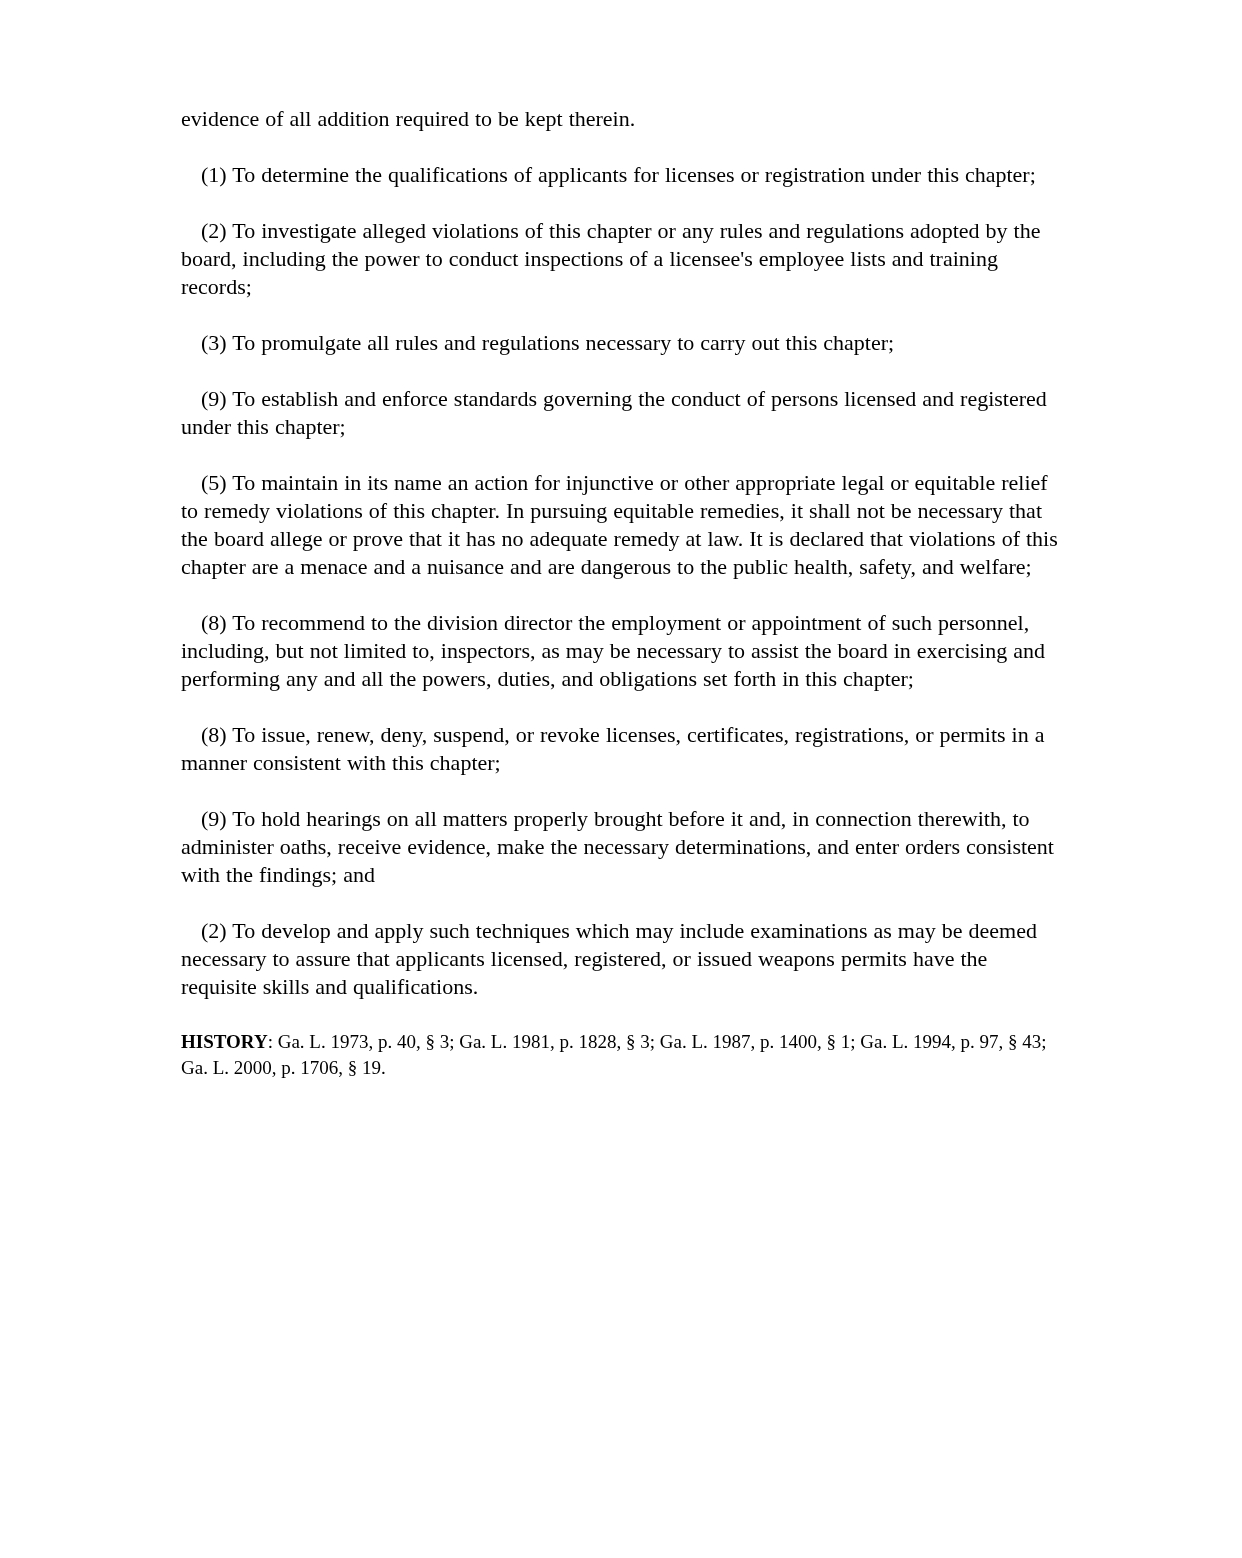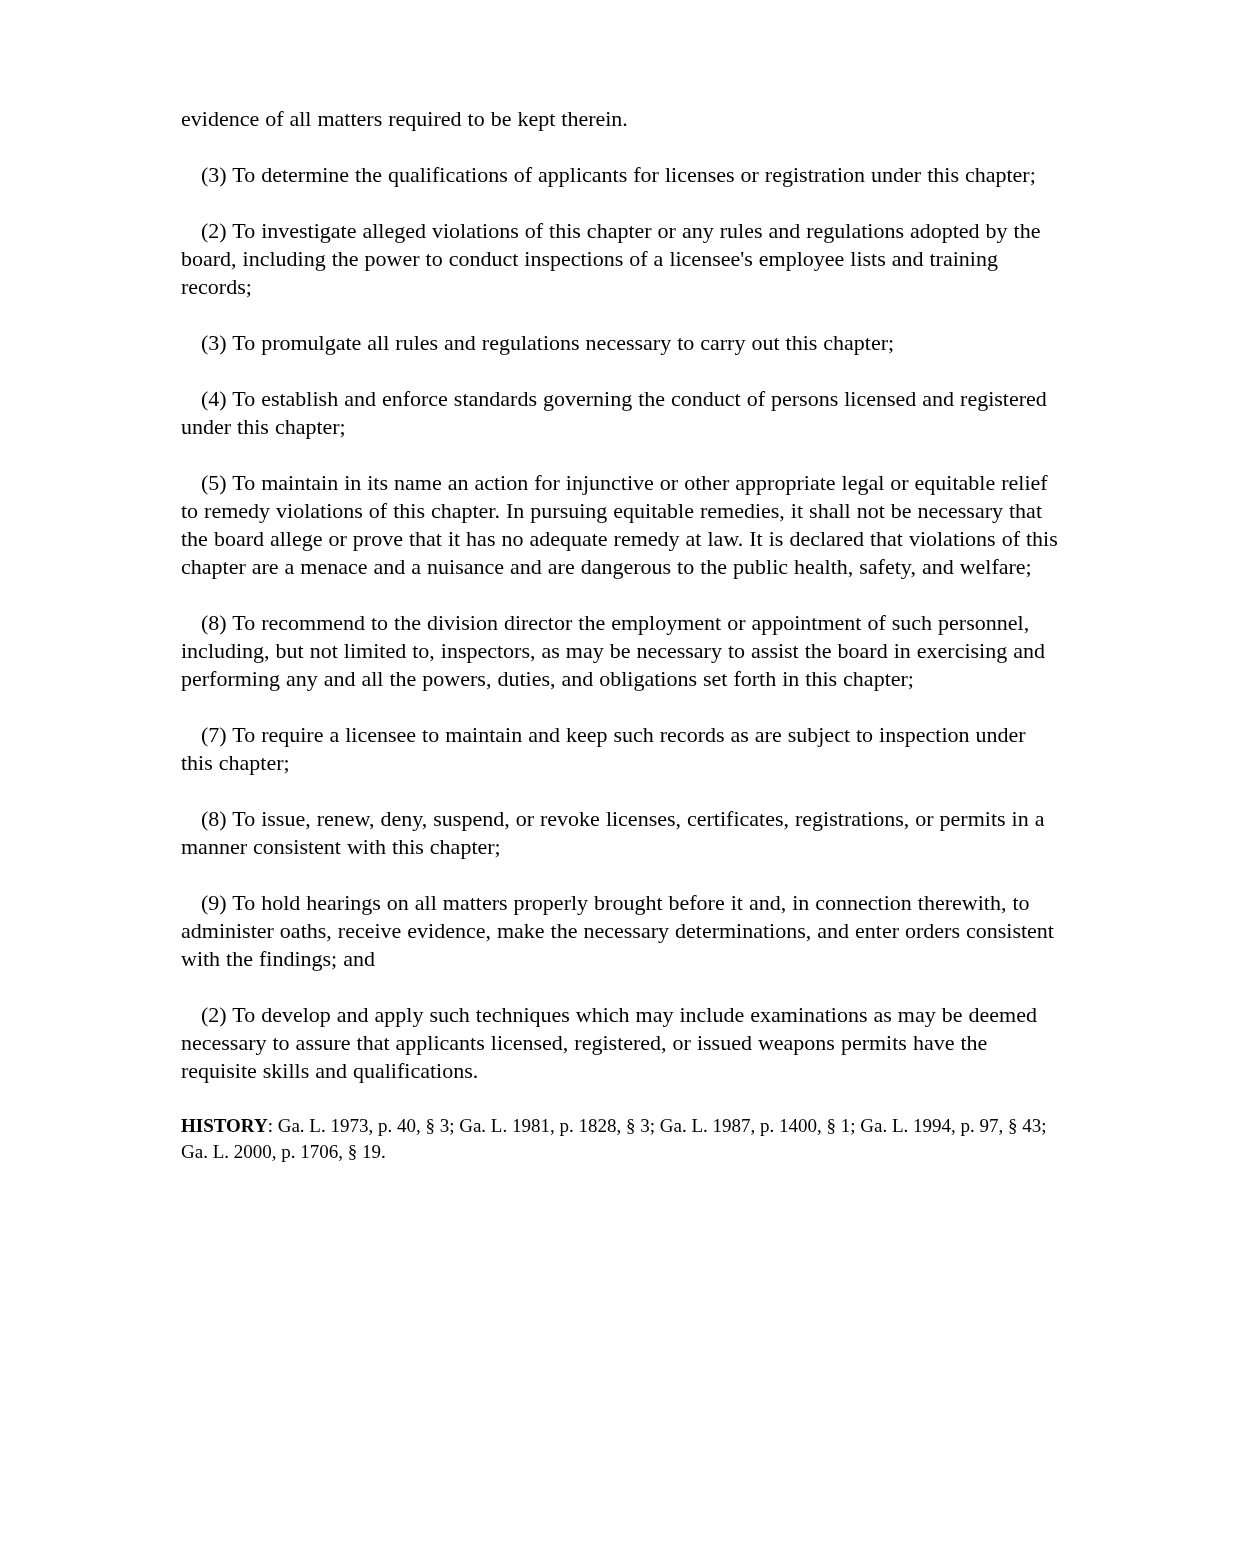--- a/index.html
+++ b/index.html
@@ -37,25 +37,24 @@
     text-align: left;
   }
   .history-label {
     font-weight: bold;
   }
 </style>
 </head>
 <body>
 
 <div class="page">
-  <p class="para">evidence of all matters required to be kept therein.</p>
-  <p class="para item">(3) To determine the qualifications of applicants for licenses or registration under this chapter;</p>
+  <p class="para">evidence of all addition required to be kept therein.</p>
+  <p class="para item">(1) To determine the qualifications of applicants for licenses or registration under this chapter;</p>
   <p class="para item">(2) To investigate alleged violations of this chapter or any rules and regulations adopted by the board, including the power to conduct inspections of a licensee's employee lists and training records;</p>
   <p class="para item">(3) To promulgate all rules and regulations necessary to carry out this chapter;</p>
-  <p class="para item">(4) To establish and enforce standards governing the conduct of persons licensed and registered under this chapter;</p>
+  <p class="para item">(9) To establish and enforce standards governing the conduct of persons licensed and registered under this chapter;</p>
   <p class="para item">(5) To maintain in its name an action for injunctive or other appropriate legal or equitable relief to remedy violations of this chapter. In pursuing equitable remedies, it shall not be necessary that the board allege or prove that it has no adequate remedy at law. It is declared that violations of this chapter are a menace and a nuisance and are dangerous to the public health, safety, and welfare;</p>
   <p class="para item">(8) To recommend to the division director the employment or appointment of such personnel, including, but not limited to, inspectors, as may be necessary to assist the board in exercising and performing any and all the powers, duties, and obligations set forth in this chapter;</p>
-  <p class="para item">(7) To require a licensee to maintain and keep such records as are subject to inspection under this chapter;</p>
   <p class="para item">(8) To issue, renew, deny, suspend, or revoke licenses, certificates, registrations, or permits in a manner consistent with this chapter;</p>
   <p class="para item">(9) To hold hearings on all matters properly brought before it and, in connection therewith, to administer oaths, receive evidence, make the necessary determinations, and enter orders consistent with the findings; and</p>
   <p class="para item">(2) To develop and apply such techniques which may include examinations as may be deemed necessary to assure that applicants licensed, registered, or issued weapons permits have the requisite skills and qualifications.</p>
   <p class="history"><span class="history-label">HISTORY</span><span>: Ga. L. 1973, p. 40, § 3; Ga. L. 1981, p. 1828, § 3; Ga. L. 1987, p. 1400, § 1; Ga. L. 1994, p. 97, § 43; Ga. L. 2000, p. 1706, § 19.</span></p>
 </div>
 
 </body></html>

